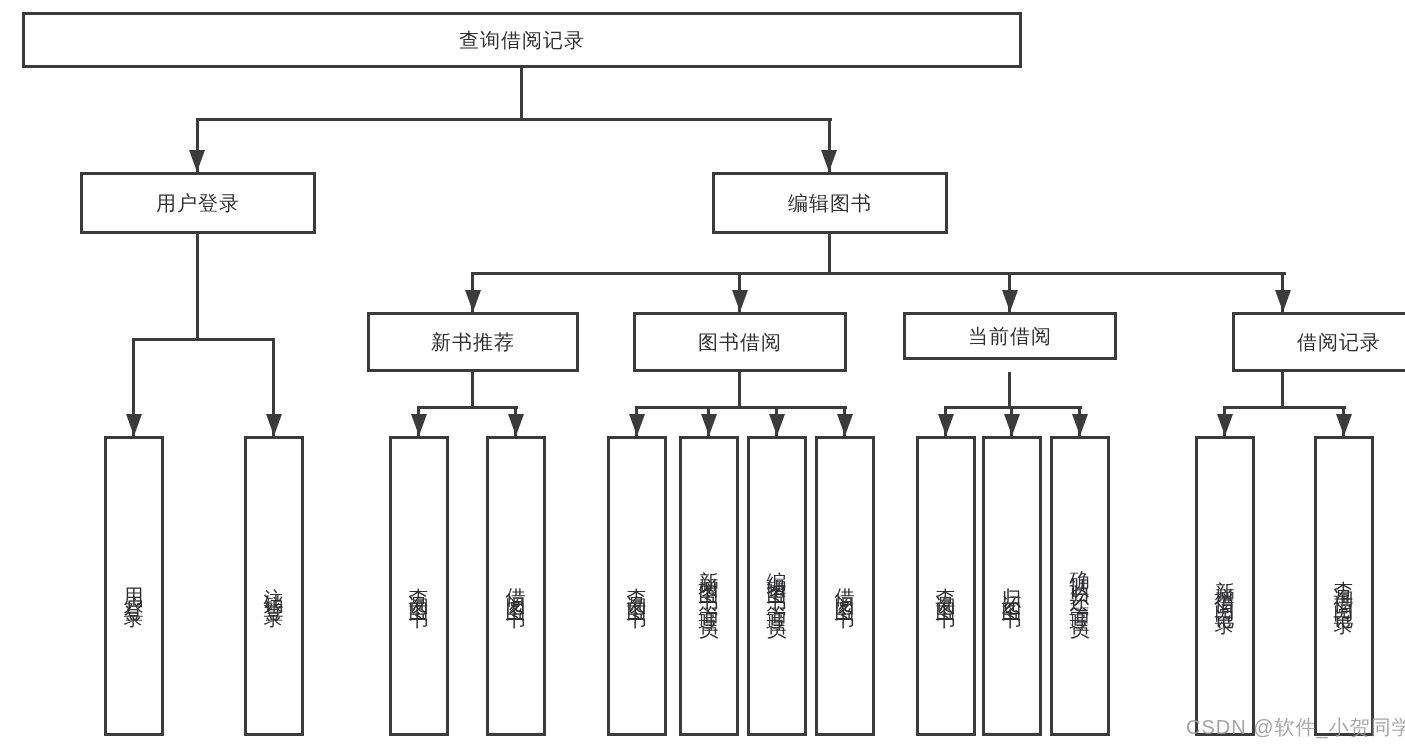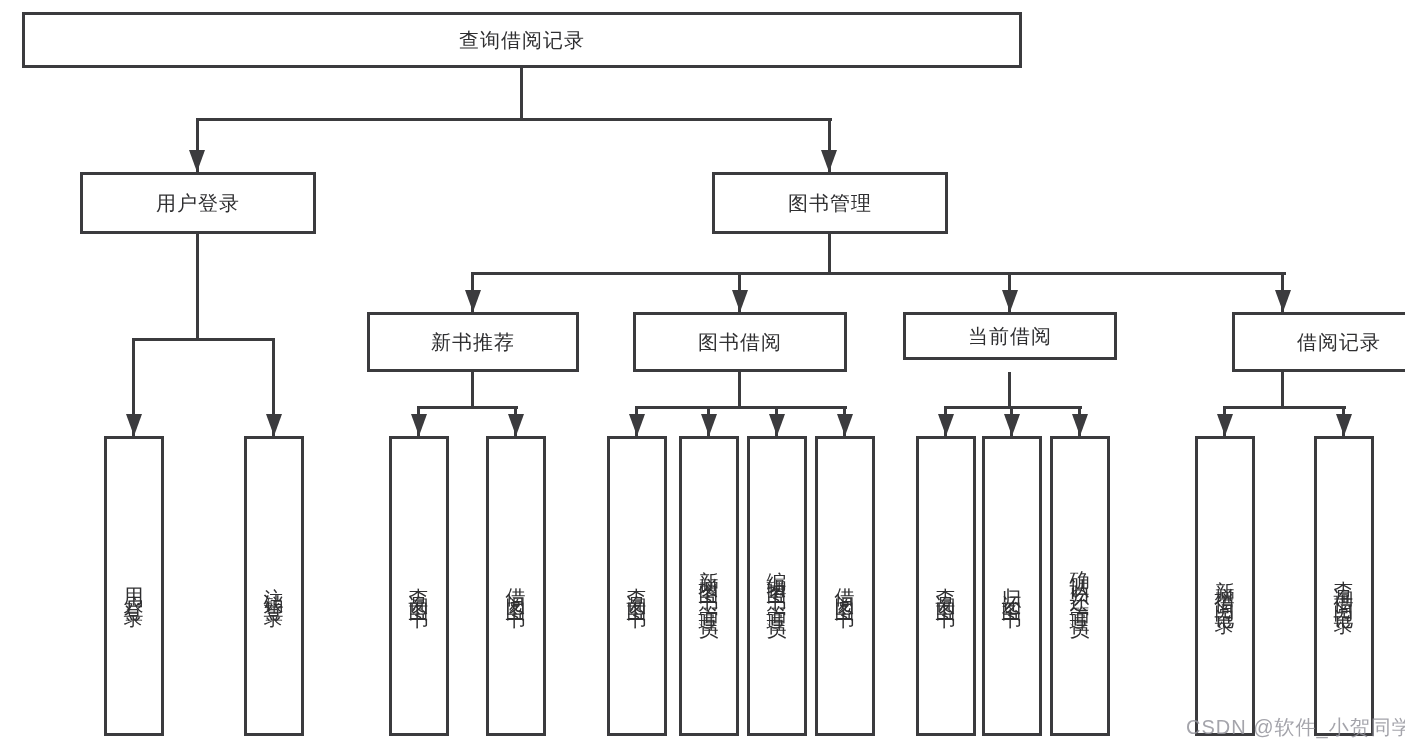--- a/index.html
+++ b/index.html
@@ -61,21 +61,21 @@
   <div class="hline" style="left:196px;top:118px;width:636px"></div>
   <div class="vline" style="left:196px;top:118px;height:54px"></div>
   <div class="vline" style="left:828px;top:118px;height:54px"></div>
   <div class="arrow" style="left:189px;top:150px"></div>
   <div class="arrow" style="left:821px;top:150px"></div>
 
   <div class="node" style="left:80px;top:172px;width:236px;height:62px">
     <span>用户登录</span>
   </div>
   <div class="node" style="left:712px;top:172px;width:236px;height:62px">
-    <span>图书管理</span>
+    <span>编辑图书</span>
   </div>
 
   <div class="vline" style="left:196px;top:234px;height:104px"></div>
   <div class="hline" style="left:132px;top:338px;width:143px"></div>
   <div class="vline" style="left:132px;top:338px;height:98px"></div>
   <div class="vline" style="left:272px;top:338px;height:98px"></div>
   <div class="arrow" style="left:126px;top:414px"></div>
   <div class="arrow" style="left:266px;top:414px"></div>
 
   <div class="vline" style="left:828px;top:234px;height:38px"></div>

